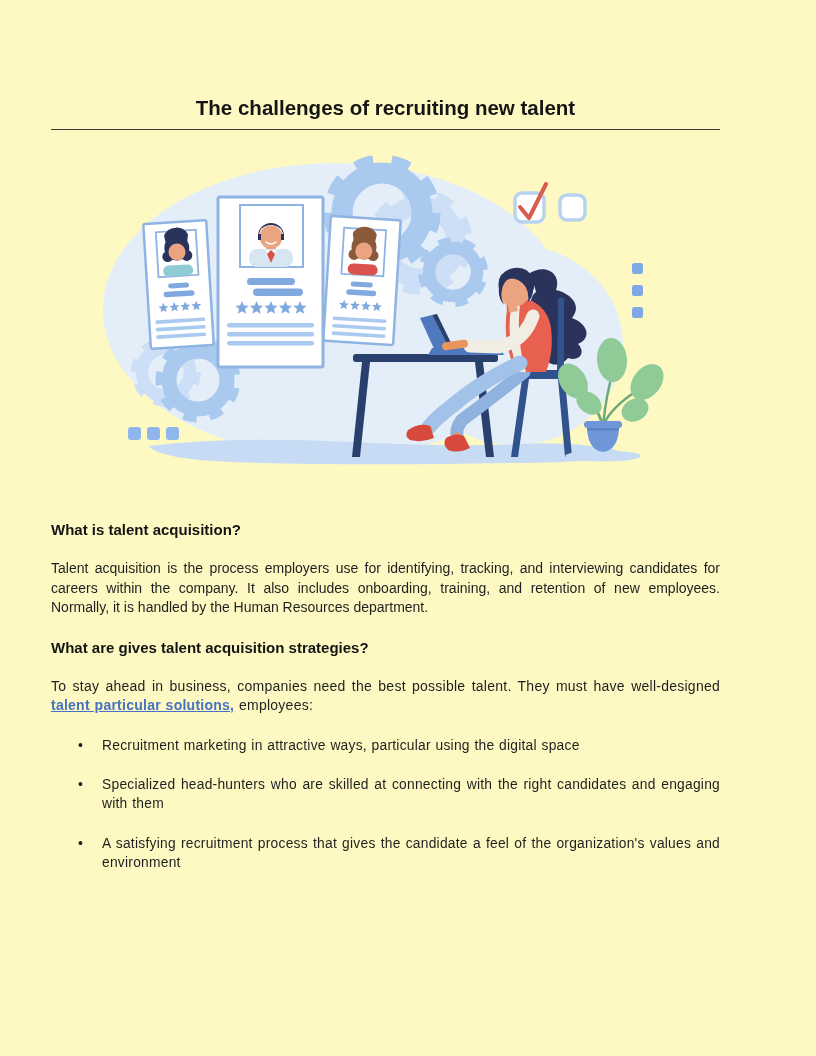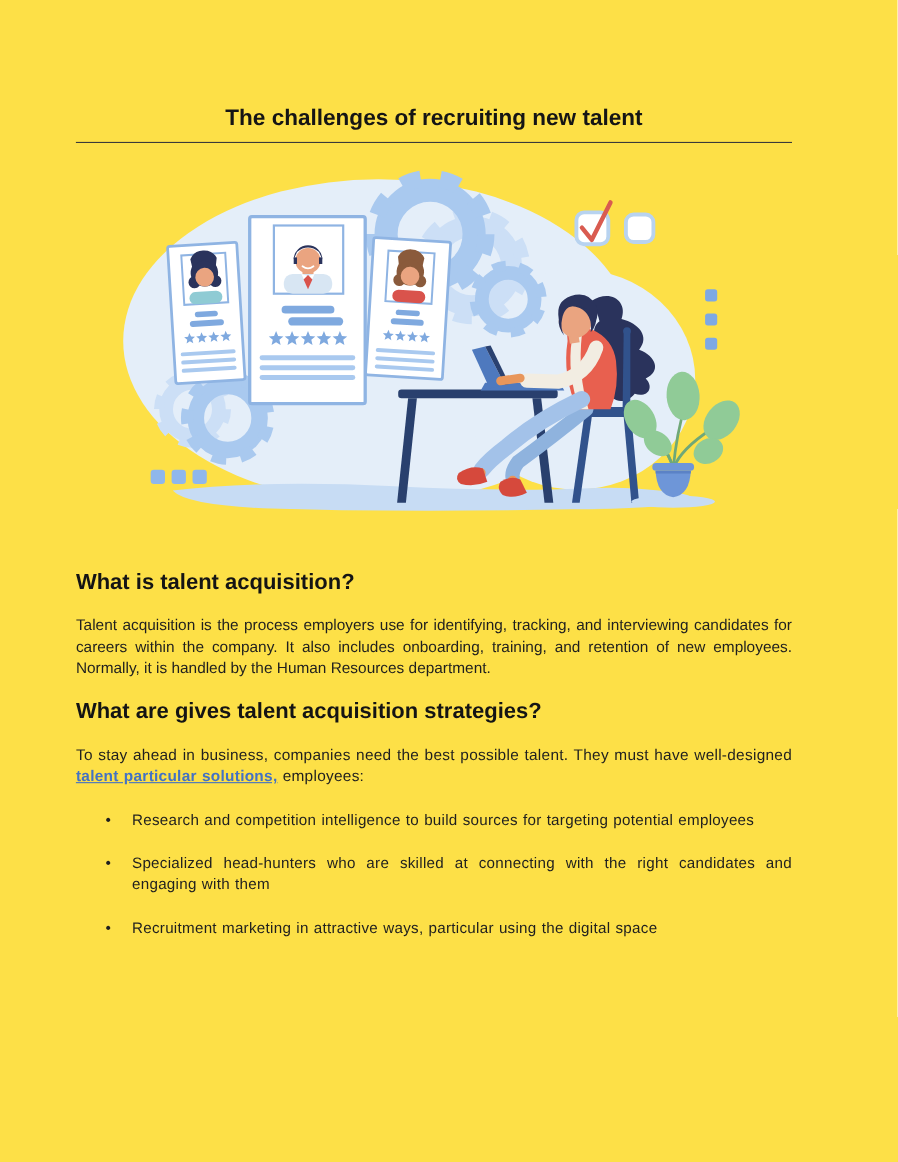--- a/index.html
+++ b/index.html
@@ -1,29 +1,29 @@
 <!DOCTYPE html>
 <html><head>
 <meta charset="utf-8">
 <style>
   html,body { margin:0; padding:0; background:#ffffff; }
   .page {
     width:816px; height:1056px; box-sizing:border-box;
-    padding:94px 96px 0 69px;
+    padding:94px 96px 0 51px;
     font-family:"Liberation Sans", sans-serif;
-    color:#1f1f1f; background:#fde047; overflow:hidden;
+    color:#1f1f1f; background:#fef9c3; overflow:hidden;
   }
   .doc-title {
     font-size:20.5px; font-weight:bold; text-align:center;
     margin:0; padding-bottom:7px; line-height:28px;
     border-bottom:1.5px solid #3a3a3a; color:#151515;
   }
   .hero { display:block; margin:20px auto 0 auto; width:592px; height:330px; }
   .section-heading {
-    font-size:20px; font-weight:bold; margin:0 0 19.6px 0; line-height:19.6px; color:#141414;
+    font-size:15px; font-weight:bold; margin:0 0 19.6px 0; line-height:19.6px; color:#141414;
   }
   .first-heading { margin-top:40px; }
   .body-text {
     font-size:14px; line-height:19.6px; text-align:justify;
     margin:0 0 19.6px 0;
   }
   .s2-style { letter-spacing:0.25px; word-spacing:0.6px; }
   .doc-link { color:#4472C4; font-weight:bold; text-decoration:underline; cursor:pointer; }
   ul.bullets { list-style:none; margin:0; padding:0; }
   ul.bullets li {
@@ -245,18 +245,18 @@
     </g>
   </svg>
 
   <h2 class="section-heading first-heading">What is talent acquisition?</h2>
   <p class="body-text">Talent acquisition is the process employers use for identifying, tracking, and interviewing candidates for careers within the company. It also includes onboarding, training, and retention of new employees. Normally, it is handled by the Human Resources department.</p>
 
   <h2 class="section-heading">What are gives talent acquisition strategies?</h2>
   <p class="body-text s2-style"><span>To stay ahead in business, companies need the best possible talent. They must have well-designed </span><a class="doc-link">talent particular solutions,</a><span> employees:</span></p>
 
   <ul class="bullets s2-style">
-    <li>Research and competition intelligence to build sources for targeting potential employees</li>
+    <li>Recruitment marketing in attractive ways, particular using the digital space</li>
     <li>Specialized head-hunters who are skilled at connecting with the right candidates and engaging with them</li>
-    <li>Recruitment marketing in attractive ways, particular using the digital space</li>
+    <li>A satisfying recruitment process that gives the candidate a feel of the organization's values and environment</li>
   </ul>
 
 </div>
 
 </body></html>

